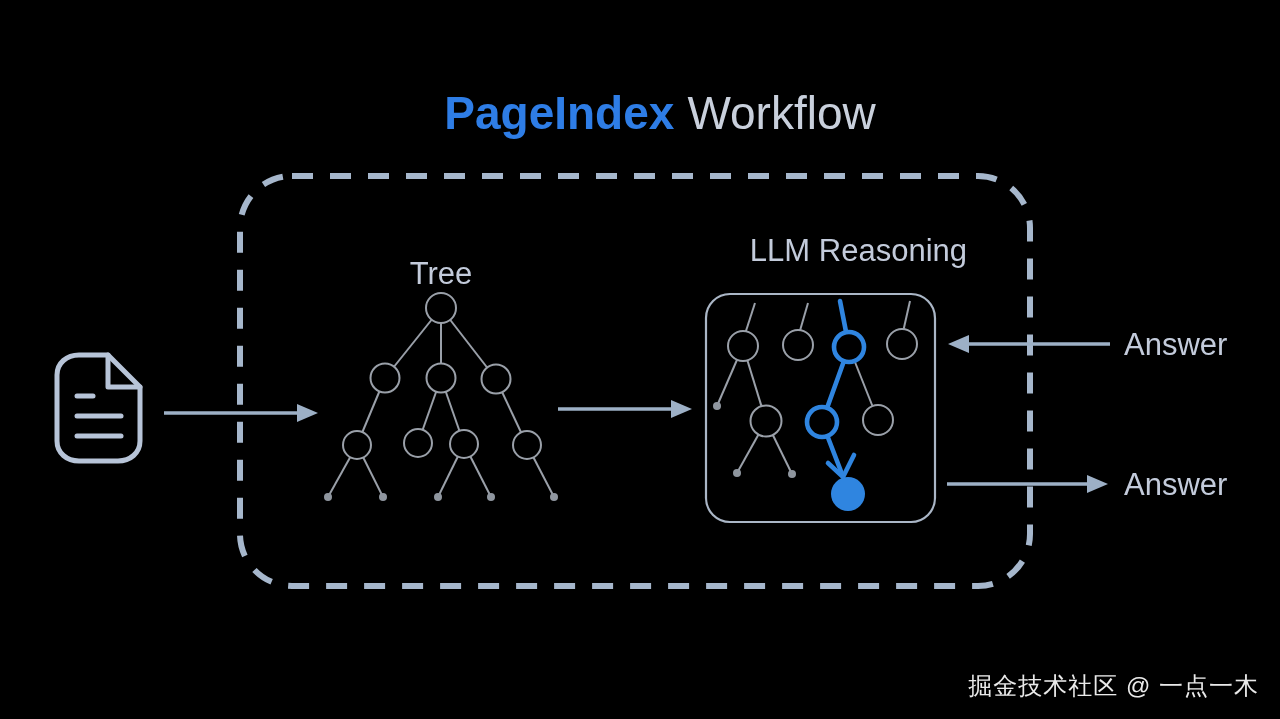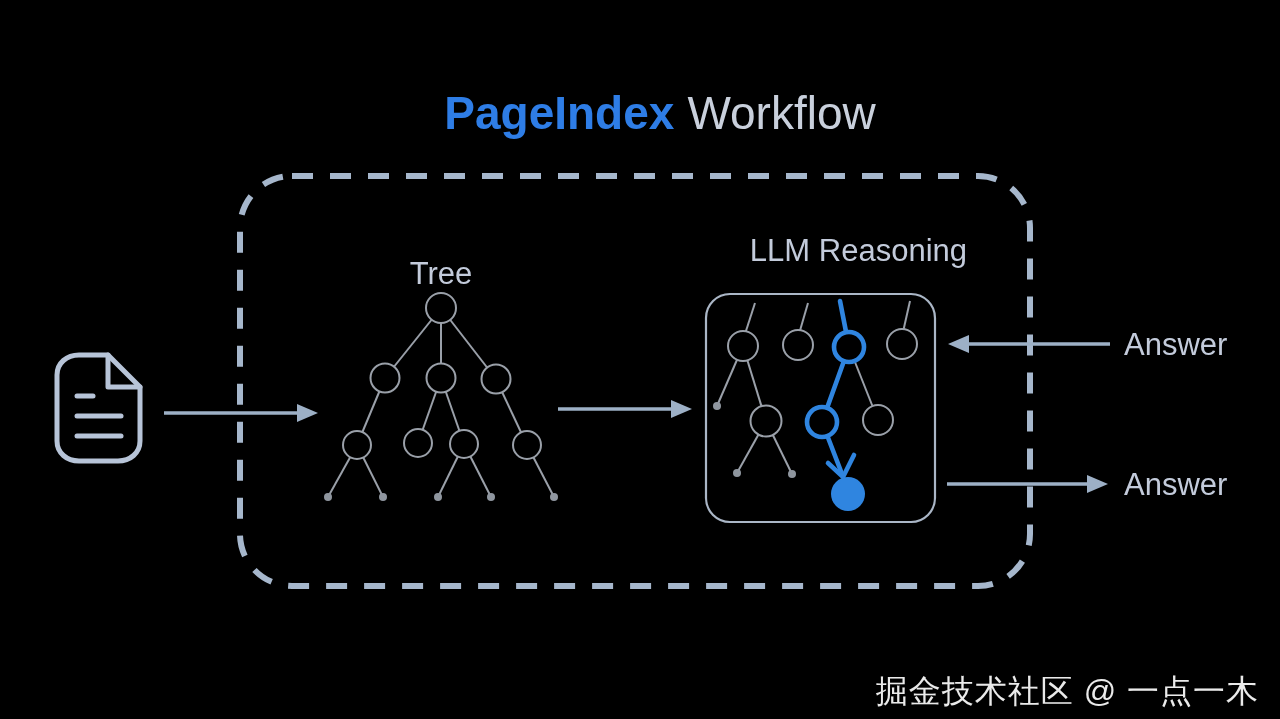--- a/index.html
+++ b/index.html
@@ -69,21 +69,21 @@
   }
   .lbl-tree   { left: 341px; top: 237px; width: 200px; text-align: center; margin-top: 20px; }
   .lbl-llm    { left: 667px; top: 234px; width: 300px; text-align: right; }
   .lbl-query  { left: 1124px; top: 328px; }
   .lbl-answer { left: 1124px; top: 468px; }
 
   .watermark {
     position: absolute;
     right: 21px; top: 670px;
     color: var(--watermark, #eaeaea);
-    font-size: 32px;
+    font-size: 24px;
     letter-spacing: 1px;
     white-space: nowrap;
   }
 </style>
 </head>
 <body>
 
 <div class="stage">
 
   <svg viewBox="0 0 1280 719" width="1280" height="719">

